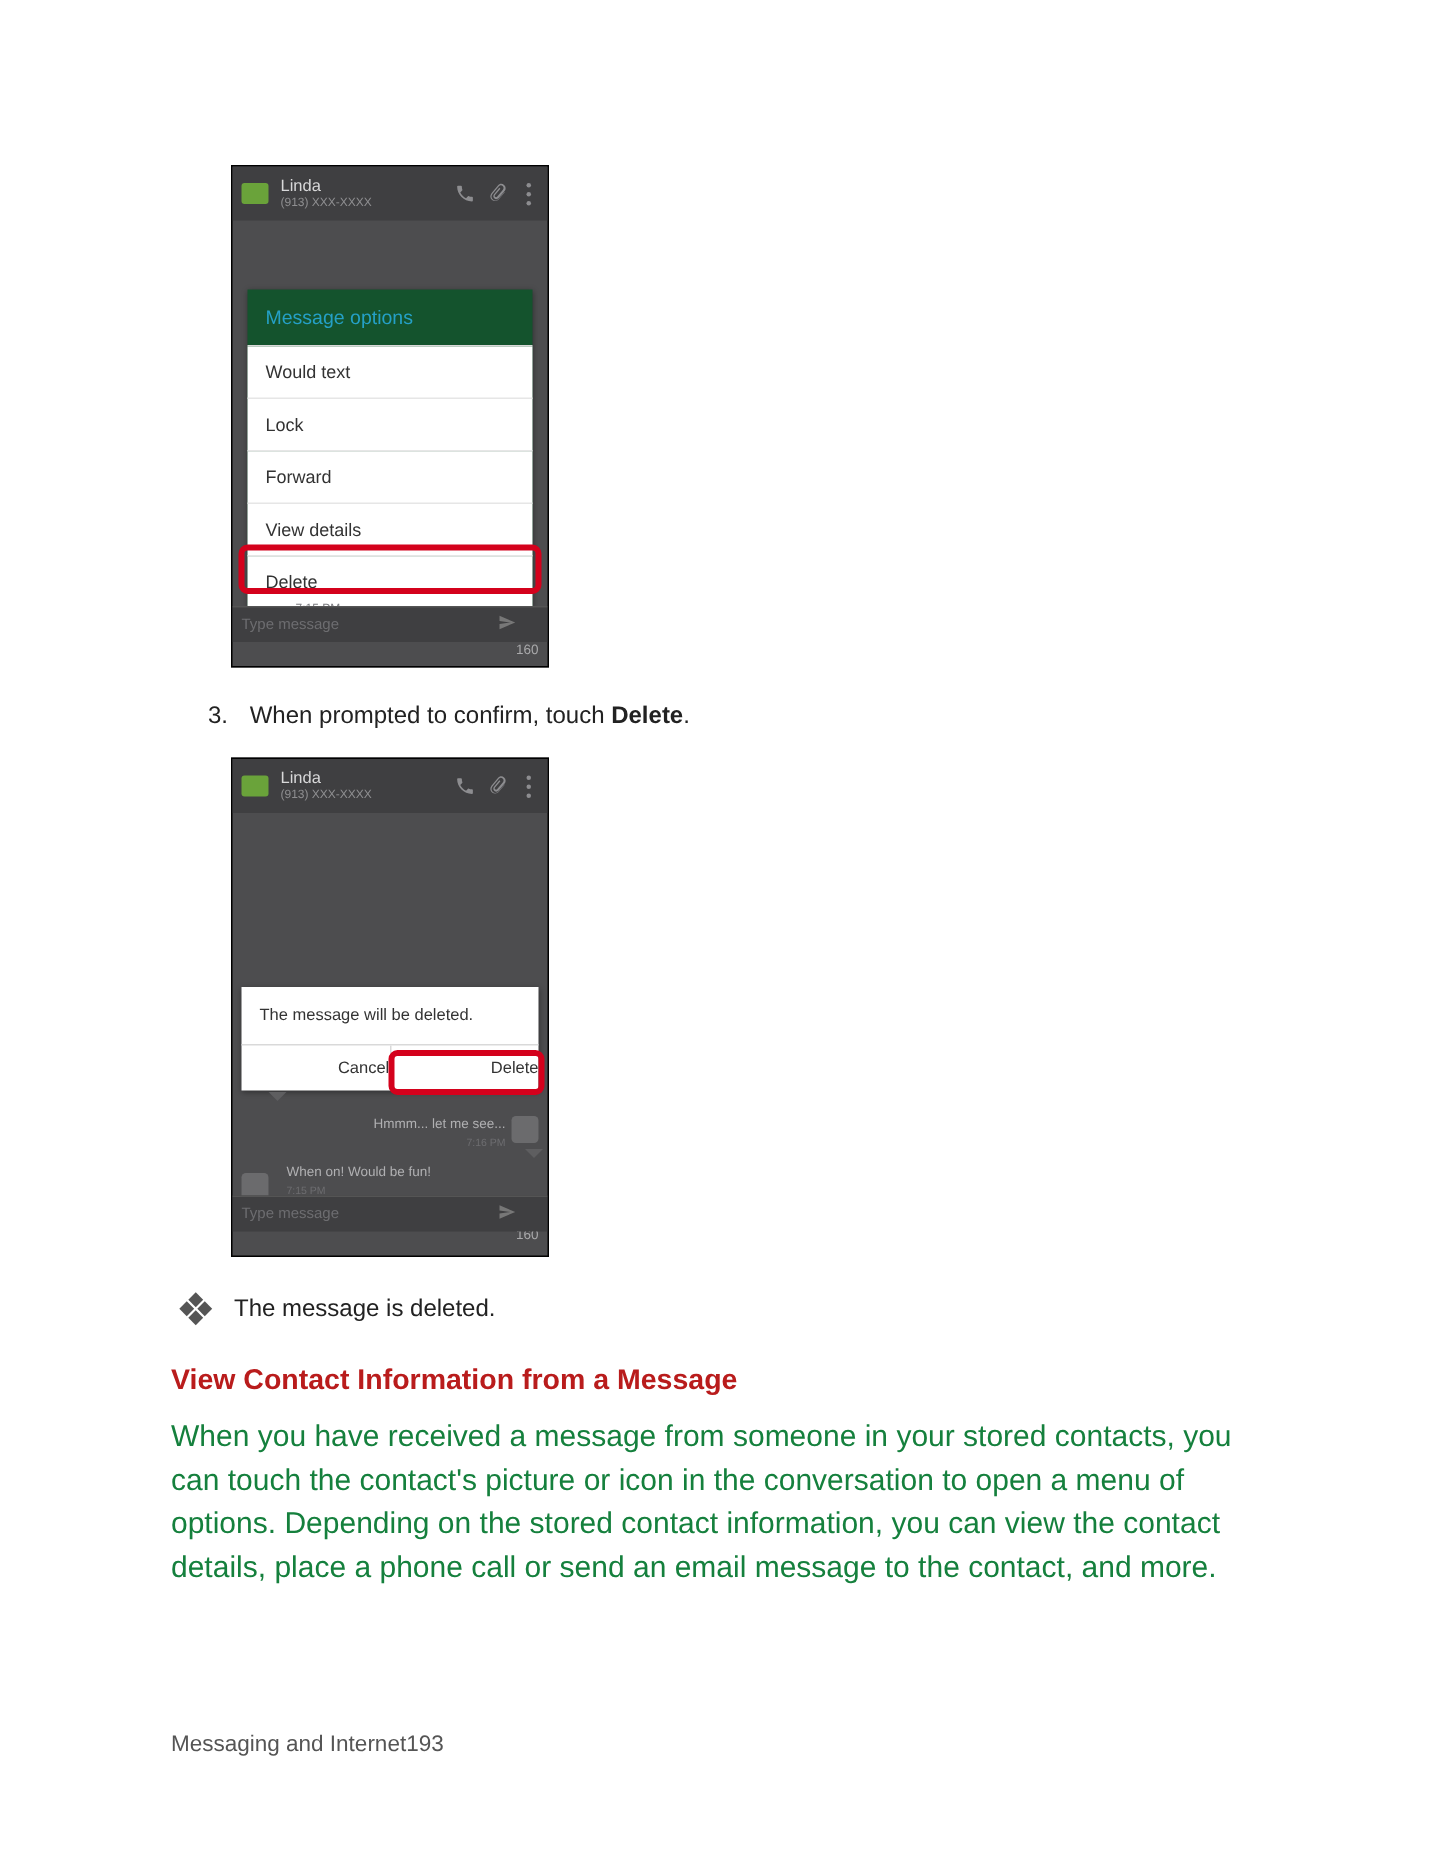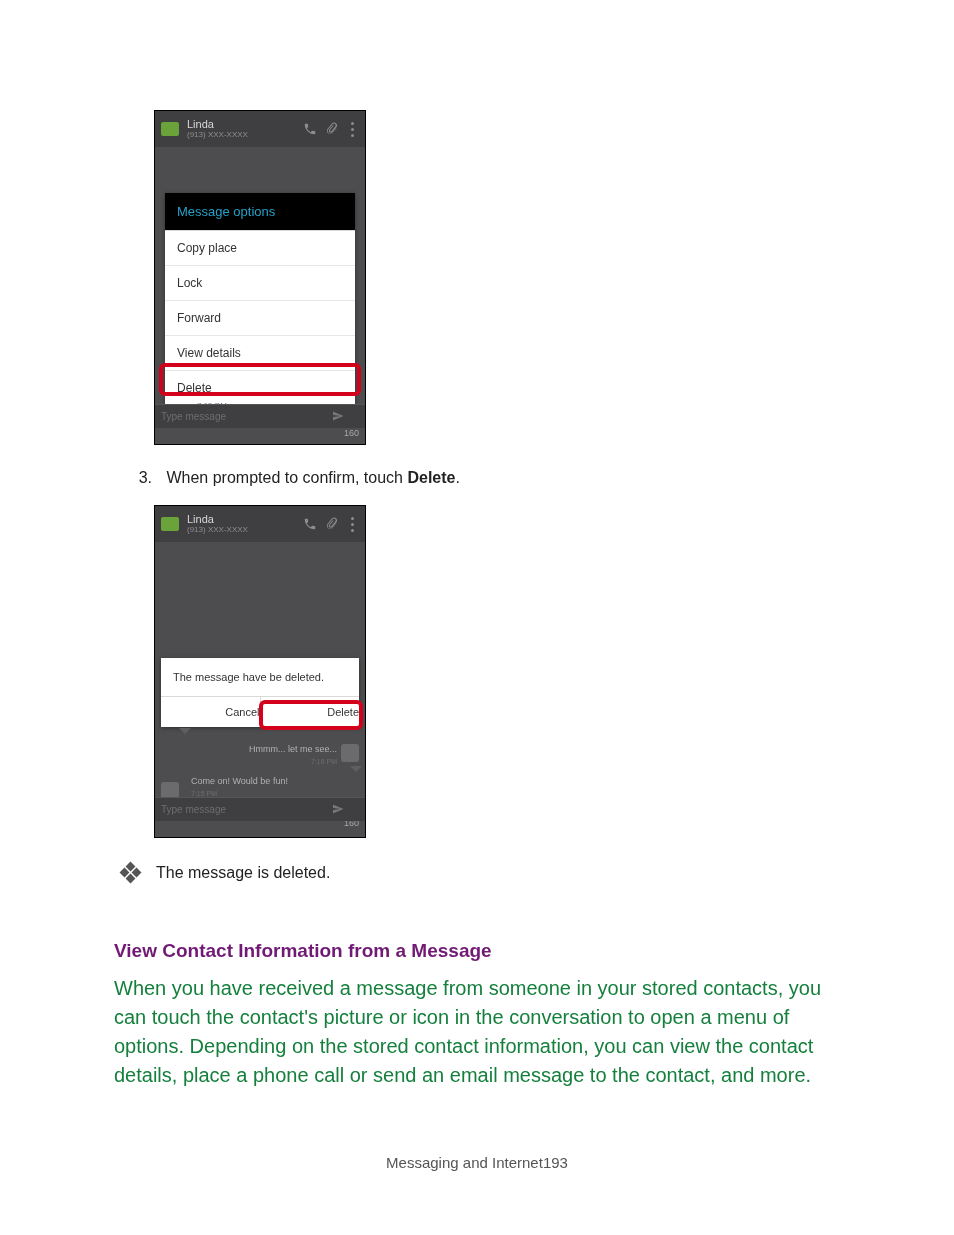--- a/index.html
+++ b/index.html
@@ -14,21 +14,21 @@
   .topbar { height: 36px; background:#3f3f41; display:flex; align-items:center; padding:0 6px; gap:4px; }
   .chat-ico { width:18px; height:14px; background:#6aa33a; border-radius:2px; }
   .top-name { font-size:11px; color:#d8d8d9; line-height:1; }
   .top-sub  { font-size:8px; color:#8e8e90; line-height:1; margin-top:1px; }
   .top-textcol { display:flex; flex-direction:column; flex:1; margin-left:4px; }
   .ico { width:14px; height:14px; fill:#8d8d90; }
   .ico-gap { width:18px; display:flex; justify-content:center; }
   .dots3 { width:14px; display:flex; flex-direction:column; gap:3px; align-items:center; justify-content:center; }
   .dots3 span { width:3px; height:3px; border-radius:50%; background:#8d8d90; }
 
-  .options-panel { position:absolute; left:10px; right:10px; top:82px; background:#000000; box-shadow:0 1px 4px rgba(0,0,0,.4); }
+  .options-panel { position:absolute; left:10px; right:10px; top:82px; background:#14532d; box-shadow:0 1px 4px rgba(0,0,0,.4); }
   .opt-title { color:#25a0c6; font-size:13px; padding:11px 12px; border-bottom:1px solid #d9d9d9; }
   .opt-row { font-size:12px; color:#333; padding:10px 12px; border-bottom:1px solid #e6e6e6; background:#fff; }
   .opt-row:last-child { border-bottom:none; }
   .opt-delete-frame { position:absolute; left:4px; right:4px; top:252px; height:33px; border:4px solid #d4011c; border-radius:6px; }
 
   .below-time { position:absolute; left:42px; top:290px; font-size:8px; color:#7c7c80; }
   .tri { width:0;height:0;border-left:6px solid transparent;border-right:6px solid transparent;border-top:6px solid #5e5e60; }
   .tri-bl1 { position:absolute; left:22px; top:303px; }
   .count160 { position:absolute; right:6px; top:317px; font-size:9px; color:#a9a9ab; }
   .inputrow { position:absolute; left:0; right:0; bottom:16px; height:24px; border-top:1px solid #555; display:flex; align-items:center; padding:0 20px 0 6px; background:#3f3f41; }
@@ -60,24 +60,24 @@
   .ol-num { display:inline-block; width:16px; text-align:right; margin-right:10px; }
 
   .result-row { margin:26px 0 0 8px; display:flex; align-items:flex-end; font-size:16px; }
   .diamond-ico { position:relative; width:18px; height:18px; margin-right:16px; }
   .diamond-ico span { position:absolute; width:7px; height:7px; background:#555; transform:rotate(45deg); }
   .d1 { left:5px; top:-1px; }
   .d2 { left:-1px; top:5px; }
   .d3 { left:11px; top:5px; }
   .d4 { left:5px; top:11px; }
 
-  h2.section { margin-top:58px; font-size:19px; font-weight:bold; font-family: Arial, Helvetica, sans-serif; color:#701a75; }
+  h2.section { margin-top:28px; font-size:19px; font-weight:bold; font-family: Arial, Helvetica, sans-serif; color:#b91c1c; }
   p.body { margin-top:12px; font-size:20px; line-height:1.45; color:#15803d; }
 
-  .footer { position:absolute; left:114px; right:114px; bottom:64px; display:flex; justify-content:center; font-size:15px; color:#555; }
+  .footer { position:absolute; left:114px; right:114px; bottom:64px; display:flex; justify-content:flex-start; font-size:15px; color:#555; }
 </style>
 </head>
 <body>
 
 <div class="page">
 
   <div class="shot shot1">
     <div class="topbar">
       <div class="chat-ico"></div>
       <div class="top-textcol">
@@ -96,21 +96,21 @@
       </div>
       <div class="dots3">
           <span></span>
           <span></span>
           <span></span>
         </div>
     </div>
 
     <div class="options-panel">
       <div class="opt-title">Message options</div>
-      <div class="opt-row">Copy place</div>
+      <div class="opt-row">Would text</div>
       <div class="opt-row">Lock</div>
       <div class="opt-row">Forward</div>
       <div class="opt-row">View details</div>
       <div class="opt-row">Delete</div>
     </div>
     <div class="opt-delete-frame"></div>
 
     <div class="below-time">7:15 PM</div>
     <div class="tri tri-bl1"></div>
     <div class="count160">160</div>
@@ -145,39 +145,39 @@
           </svg>
       </div>
       <div class="dots3">
           <span></span>
           <span></span>
           <span></span>
         </div>
     </div>
 
     <div class="confirm-panel">
-      <div class="confirm-msg">The message have be deleted.</div>
+      <div class="confirm-msg">The message will be deleted.</div>
       <div class="confirm-btns">
         <div class="confirm-btn">Cancel</div>
         <div class="confirm-btn">Delete</div>
       </div>
     </div>
     <div class="delete-frame2"></div>
 
     <div class="tri tri-bl2a"></div>
     <div class="ava-r"></div>
     <div class="bubble-right">
       <span>Hmmm... let me see...</span><br>
       <span class="t">7:16 PM</span>
     </div>
     <div class="tri-br2"></div>
 
     <div class="ava-l"></div>
     <div class="bubble-left">
-      <span>Come on! Would be fun!</span><br>
+      <span>When on! Would be fun!</span><br>
       <span class="t">7:15 PM</span>
     </div>
     <div class="tri tri-bl2b"></div>
 
     <div class="count160b">160</div>
     <div class="inputrow">
       <div class="placeholder">Type message</div>
       <div class="sendtri"><svg viewBox="0 0 24 24">
             <path d="M2 21l21-9L2 3v7l15 2-15 2z"></path>
           </svg></div>

